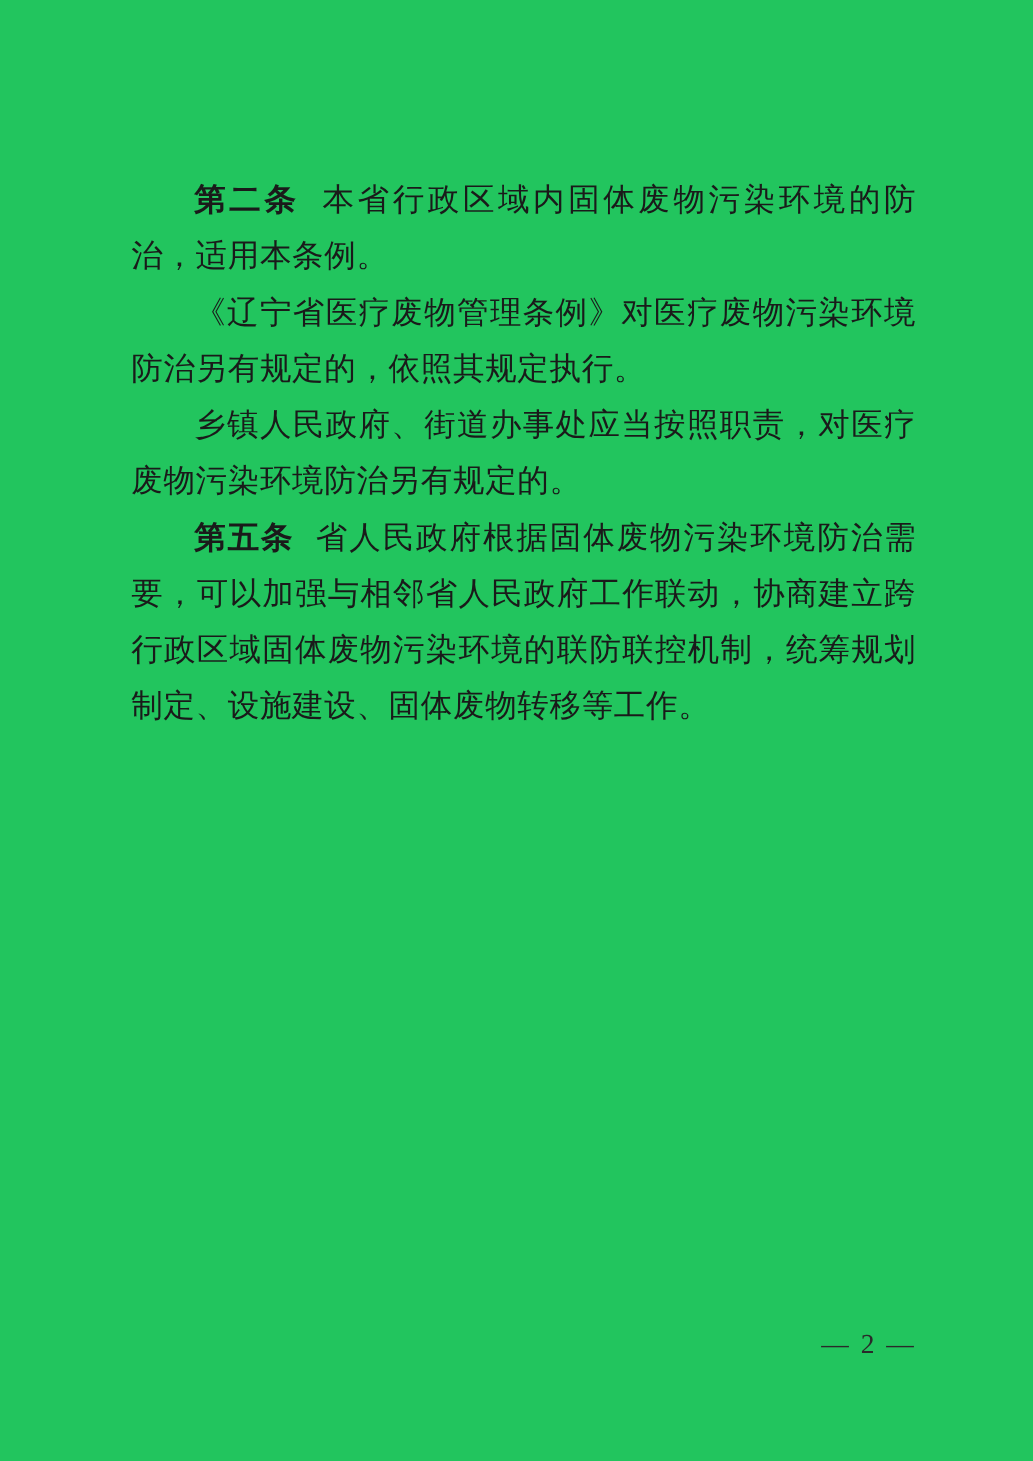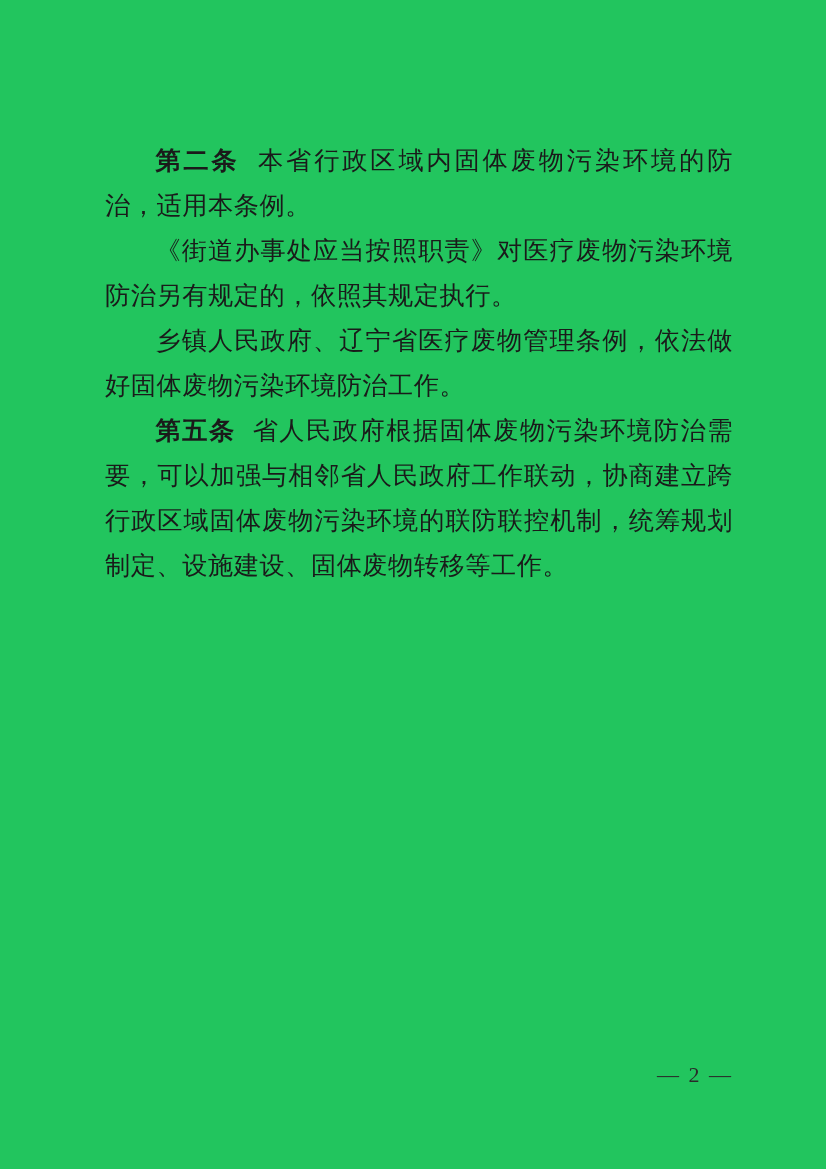--- a/index.html
+++ b/index.html
@@ -65,20 +65,20 @@
     letter-spacing: 2px;
   }
 </style>
 </head>
 <body>
 
 <div class="page">
 
   <div class="doc-body">
       <p class="para"><span class="art-no">第二条</span><span class="art-gap"></span><span class="art-text">本省行政区域内固体废物污染环境的防治，适用本条例。</span></p>
-      <p class="para"><span class="art-text">《街道办事处应当按照职责》对医疗废物污染环境防治另有规定的，依照其规定执行。</span></p>
-      <p class="para"><span class="art-text">乡镇人民政府、辽宁省医疗废物管理条例，依法做好固体废物污染环境防治工作。</span></p>
+      <p class="para"><span class="art-text">《辽宁省医疗废物管理条例》对医疗废物污染环境防治另有规定的，依照其规定执行。</span></p>
+      <p class="para"><span class="art-text">乡镇人民政府、街道办事处应当按照职责，对医疗废物污染环境防治另有规定的。</span></p>
       <p class="para"><span class="art-no">第五条</span><span class="art-gap"></span><span class="art-text">省人民政府根据固体废物污染环境防治需要，可以加强与相邻省人民政府工作联动，协商建立跨行政区域固体废物污染环境的联防联控机制，统筹规划制定、设施建设、固体废物转移等工作。</span></p>
     </div>
 
   <div class="page-number">— 2 —</div>
 
 </div>
 
 </body></html>

